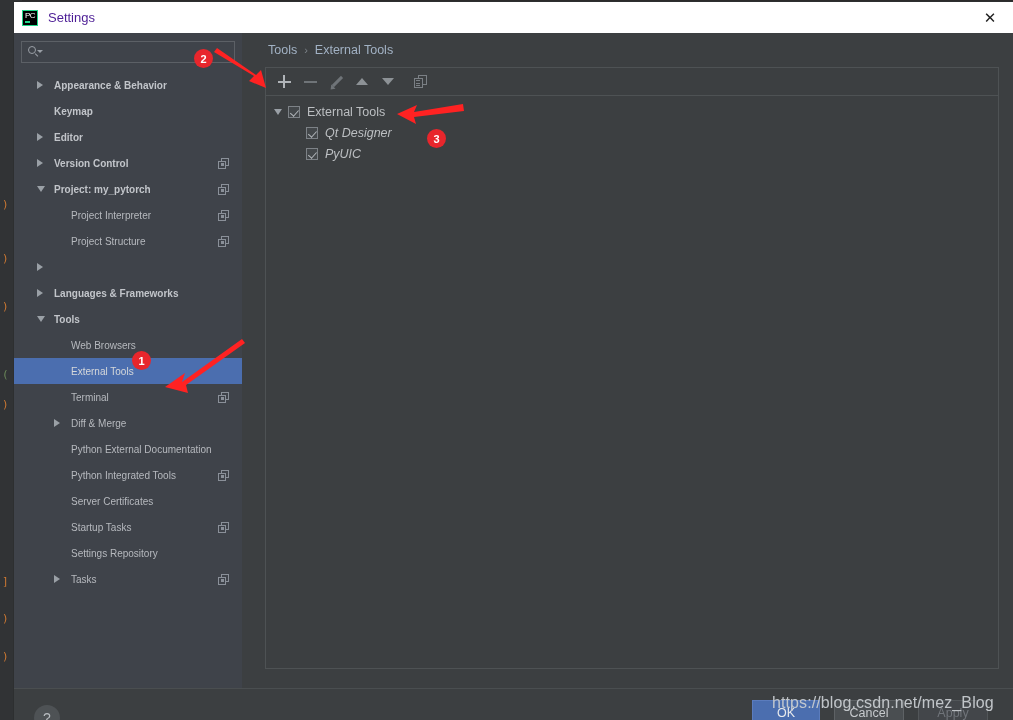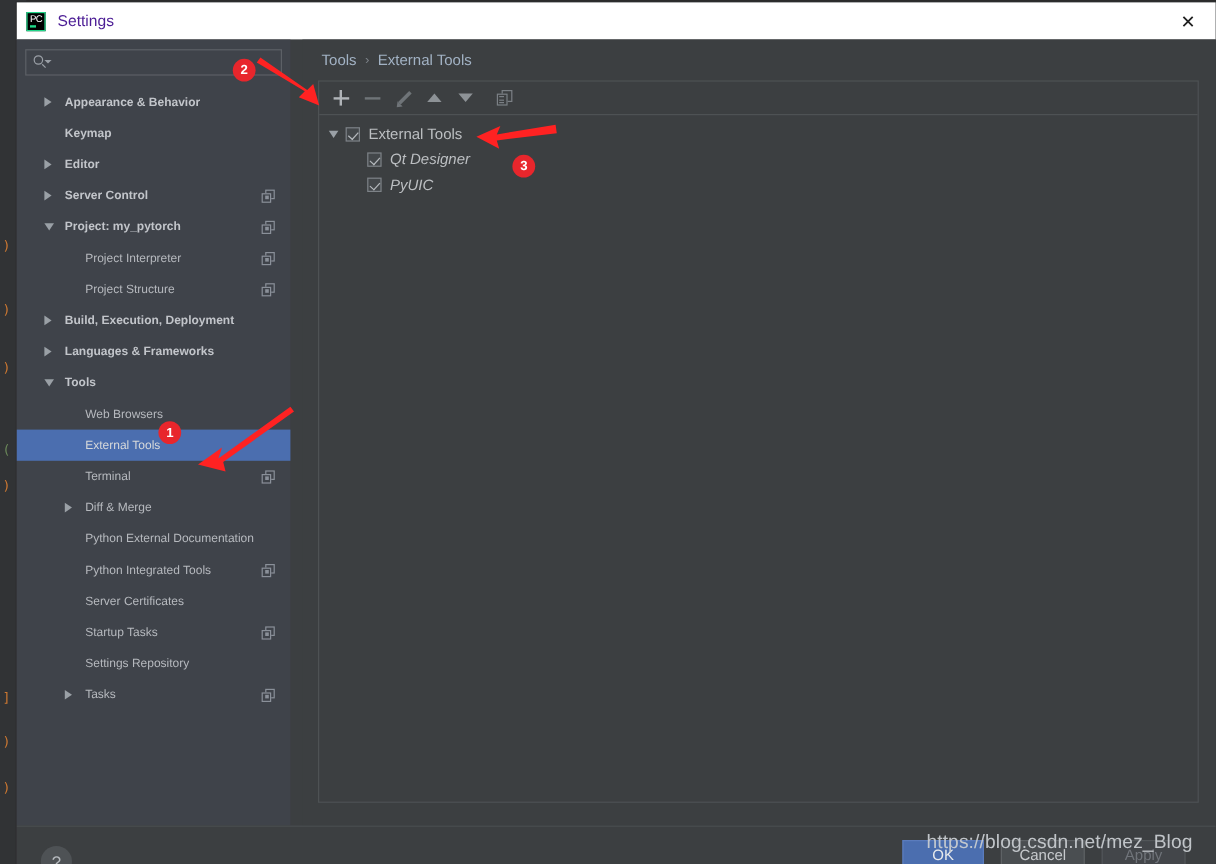--- a/index.html
+++ b/index.html
@@ -524,21 +524,21 @@
           </div>
           <div class="tree-row bold">
             <span class="tree-label">Keymap</span>
           </div>
           <div class="tree-row bold">
             <span class="arrow collapsed" style="left: 23px;"></span>
             <span class="tree-label">Editor</span>
           </div>
           <div class="tree-row bold">
             <span class="arrow collapsed" style="left: 23px;"></span>
-            <span class="tree-label">Server Control</span>
+            <span class="tree-label">Version Control</span>
             <span class="module-icon">
               <span class="sq-back"></span>
               <span class="sq-front"></span>
             </span>
           </div>
           <div class="tree-row bold">
             <span class="arrow expanded" style="left: 23px;"></span>
             <span class="tree-label">Project: my_pytorch</span>
             <span class="module-icon">
               <span class="sq-back"></span>
@@ -554,21 +554,20 @@
           </div>
           <div class="tree-row">
             <span class="tree-label indent-2">Project Structure</span>
             <span class="module-icon">
               <span class="sq-back"></span>
               <span class="sq-front"></span>
             </span>
           </div>
           <div class="tree-row bold">
             <span class="arrow collapsed" style="left: 23px;"></span>
-            <span class="tree-label">Build, Execution, Deployment</span>
           </div>
           <div class="tree-row bold">
             <span class="arrow collapsed" style="left: 23px;"></span>
             <span class="tree-label">Languages &amp; Frameworks</span>
           </div>
           <div class="tree-row bold">
             <span class="arrow expanded" style="left: 23px;"></span>
             <span class="tree-label">Tools</span>
           </div>
           <div class="tree-row">

